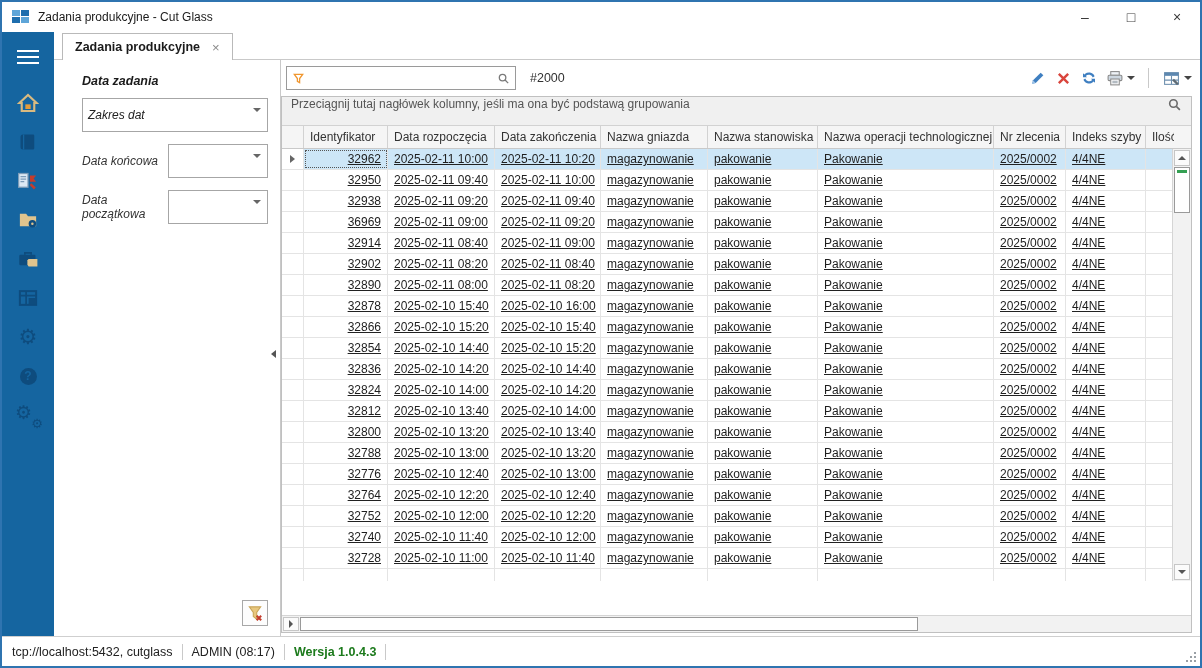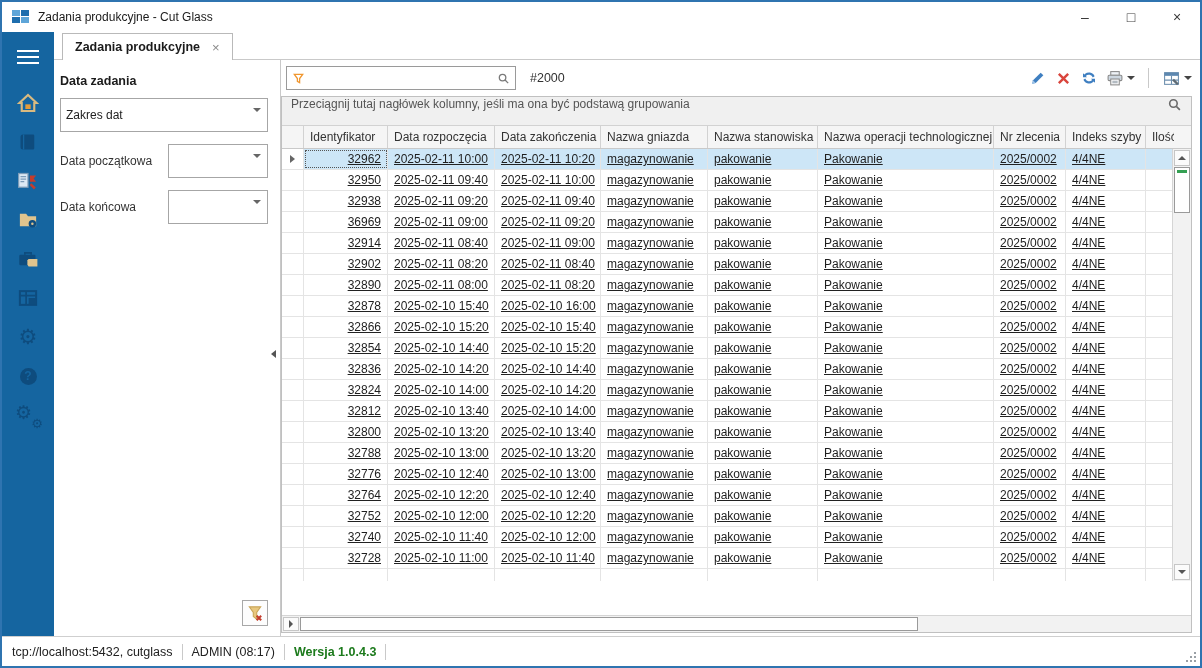--- a/index.html
+++ b/index.html
@@ -29,21 +29,21 @@
   .gears2 .g2{position:absolute;right:-2px;bottom:-3px;font-size:13px;}
   
   .content{flex:1;display:flex;flex-direction:column;min-width:0;}
   .tabstrip{flex:0 0 28px;display:flex;align-items:flex-end;padding-left:8px;border-bottom:1px solid #c9c9c9;background:#fff;}
   .tab{height:27px;display:flex;align-items:center;padding:0 12px;border:1px solid #b9b9b9;border-bottom:none;background:#fff;
     margin-bottom:-1px;position:relative;z-index:1;}
   .tab-label{font-weight:bold;font-size:12.5px;color:#1b1b1b;}
   .tab-close{margin-left:12px;color:#8a8a8a;font-size:13px;cursor:default;}
   .body-row{flex:1;display:flex;min-height:0;}
   
-  .filter-panel{flex:0 0 227px;border-right:1px solid #c9c9c9;position:relative;padding:14px 12px 0 6px;}
+  .filter-panel{flex:0 0 227px;border-right:1px solid #c9c9c9;position:relative;padding:14px 12px 0 28px;font-style:italic;}
   .fp-title{font-weight:bold;font-size:12.5px;margin-bottom:10px;color:#1b1b1b;}
   .combo{height:34px;border:1px solid #a6a6a6;background:#fff;display:flex;align-items:center;padding-left:5px;position:relative;}
   .combo .caret{position:absolute;right:6px;top:9px;width:0;height:0;border-left:4px solid transparent;border-right:4px solid transparent;border-top:4px solid #666;}
   .fp-row{display:flex;align-items:center;margin-top:12px;}
   .fp-row .lbl{flex:1;color:#333;}
   .fp-row .combo{width:100px;flex:none;}
   .clear-filter-btn{position:absolute;right:12px;bottom:10px;width:26px;height:26px;border:1px solid #a8a8a8;background:#fdfdfd;
     display:flex;align-items:center;justify-content:center;}
   .collapse-arrow{position:absolute;right:4px;top:290px;width:0;height:0;border-top:4px solid transparent;border-bottom:4px solid transparent;border-right:5px solid #555;}
   
@@ -188,28 +188,28 @@
 
       <div class="body-row">
 
         <div class="filter-panel">
           <div class="fp-title">Data zadania</div>
           <div class="combo">
             <span>Zakres dat</span>
             <span class="caret"></span>
           </div>
           <div class="fp-row">
-            <span class="lbl">Data początkowa</span>
+            <span class="lbl">Data końcowa</span>
             <div class="combo">
               <span></span>
               <span class="caret"></span>
             </div>
           </div>
           <div class="fp-row">
-            <span class="lbl">Data końcowa</span>
+            <span class="lbl">Data początkowa</span>
             <div class="combo">
               <span></span>
               <span class="caret"></span>
             </div>
           </div>
           <div class="clear-filter-btn">
             <svg width="18" height="18" viewBox="0 0 16 16">
                 <path d="M3 2.5h10L9.5 7.5v6L6.5 11V7.5Z" fill="#e8c77e" stroke="#caa75a"></path>
                 <path d="m9.5 10.5 4 4m0-4-4 4" stroke="#c43c2c" stroke-width="1.8"></path>
               </svg>

